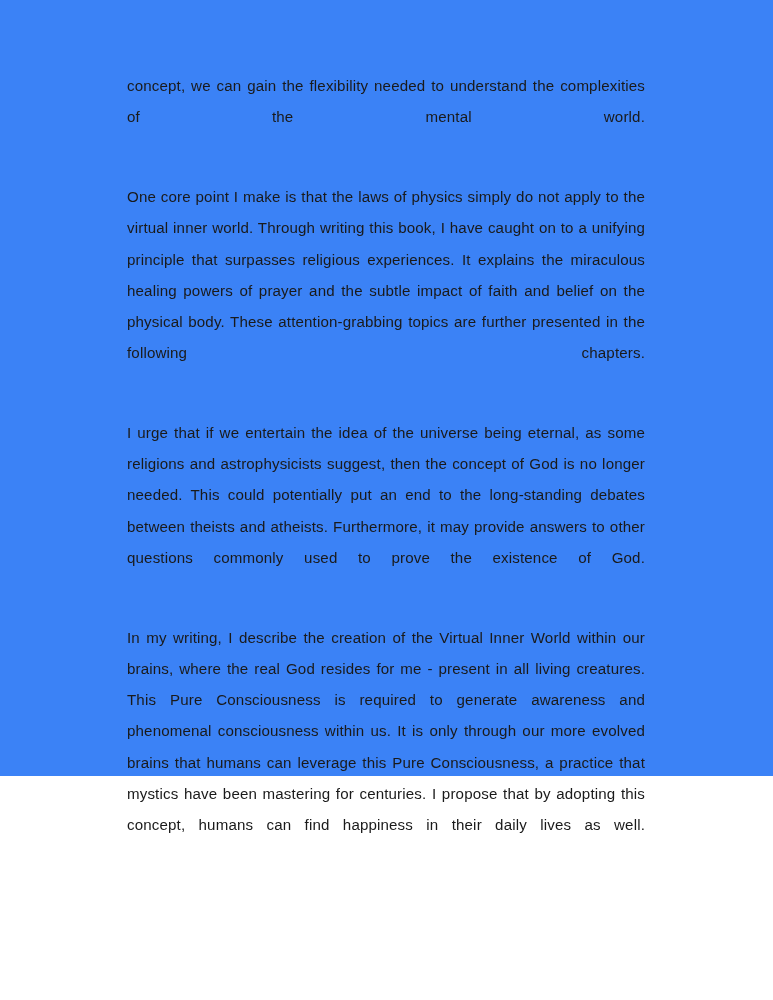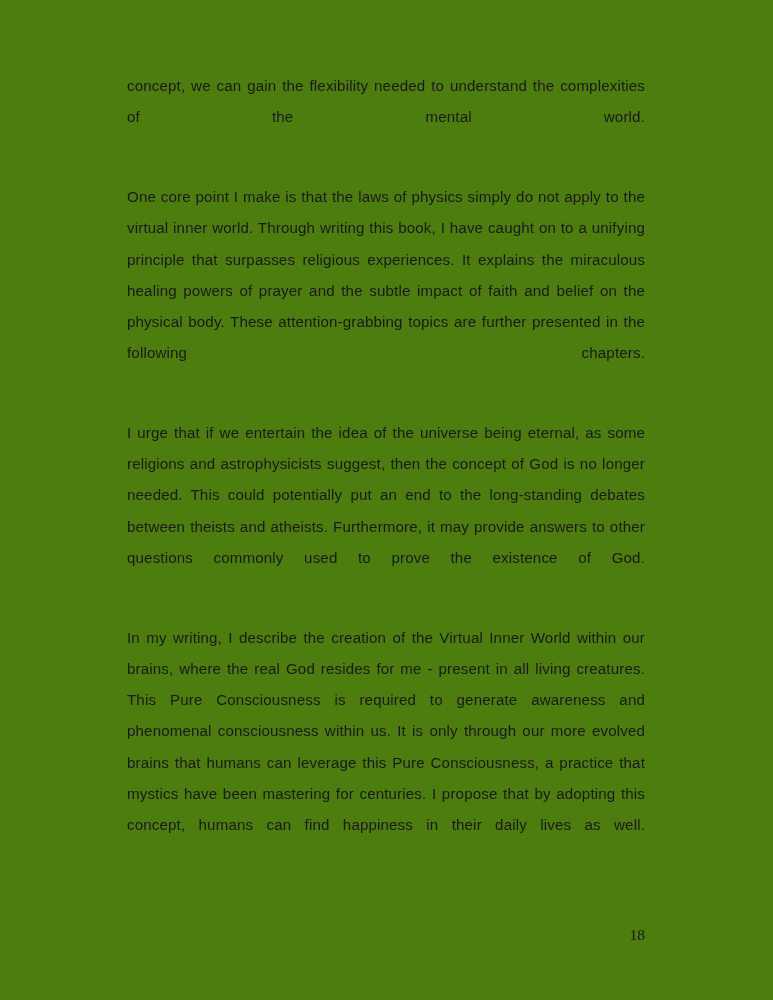--- a/index.html
+++ b/index.html
@@ -11,22 +11,22 @@
     height: 1000px;
     background: #ffffff;
     font-family: "Liberation Sans", "DejaVu Sans", sans-serif;
     -webkit-font-smoothing: antialiased;
     overflow: hidden;
   }
 
   .page {
     position: relative;
     width: 773px;
-    height: 1000px;
-    background: #4d7c0f;
+    height: 776px;
+    background: #3b82f6;
     box-sizing: border-box;
   }
 
   .text-column {
     position: absolute;
     left: 127px;
     top: 70px;
     width: 518px;
   }
 
@@ -77,15 +77,14 @@
 
     <p class="para">One core point I make is that the laws of physics simply do not apply to the virtual inner world. Through writing this book, I have caught on to a unifying principle that surpasses religious experiences. It explains the miraculous healing powers of prayer and the subtle impact of faith and belief on the physical body. These attention-grabbing topics are further presented in the following chapters.</p>
 
 
     <p class="para">I urge that if we entertain the idea of the universe being eternal, as some religions and astrophysicists suggest, then the concept of God is no longer needed. This could potentially put an end to the long-standing debates between theists and atheists. Furthermore, it may provide answers to other questions commonly used to prove the existence of God.</p>
 
     <p class="para">In my writing, I describe the creation of the Virtual Inner World within our brains, where the real God resides for me - present in all living creatures. This Pure Consciousness is required to generate awareness and phenomenal consciousness within us. It is only through our more evolved brains that humans can leverage this Pure Consciousness, a practice that mystics have been mastering for centuries. I propose that by adopting this concept, humans can find happiness in their daily lives as well.</p>
 
   </div>
 
-  <div class="page-number">18</div>
 
 </div>
 
 </body></html>

